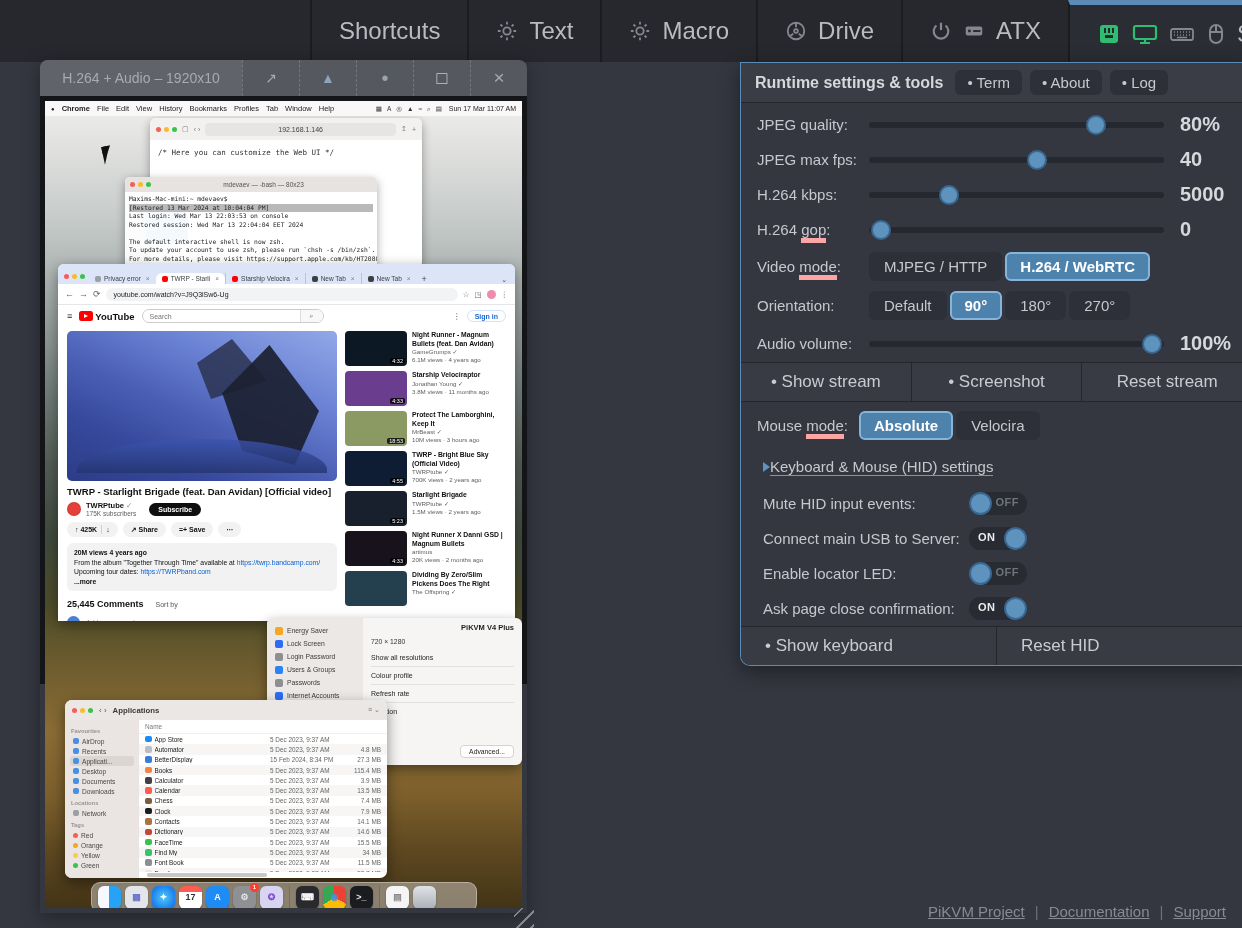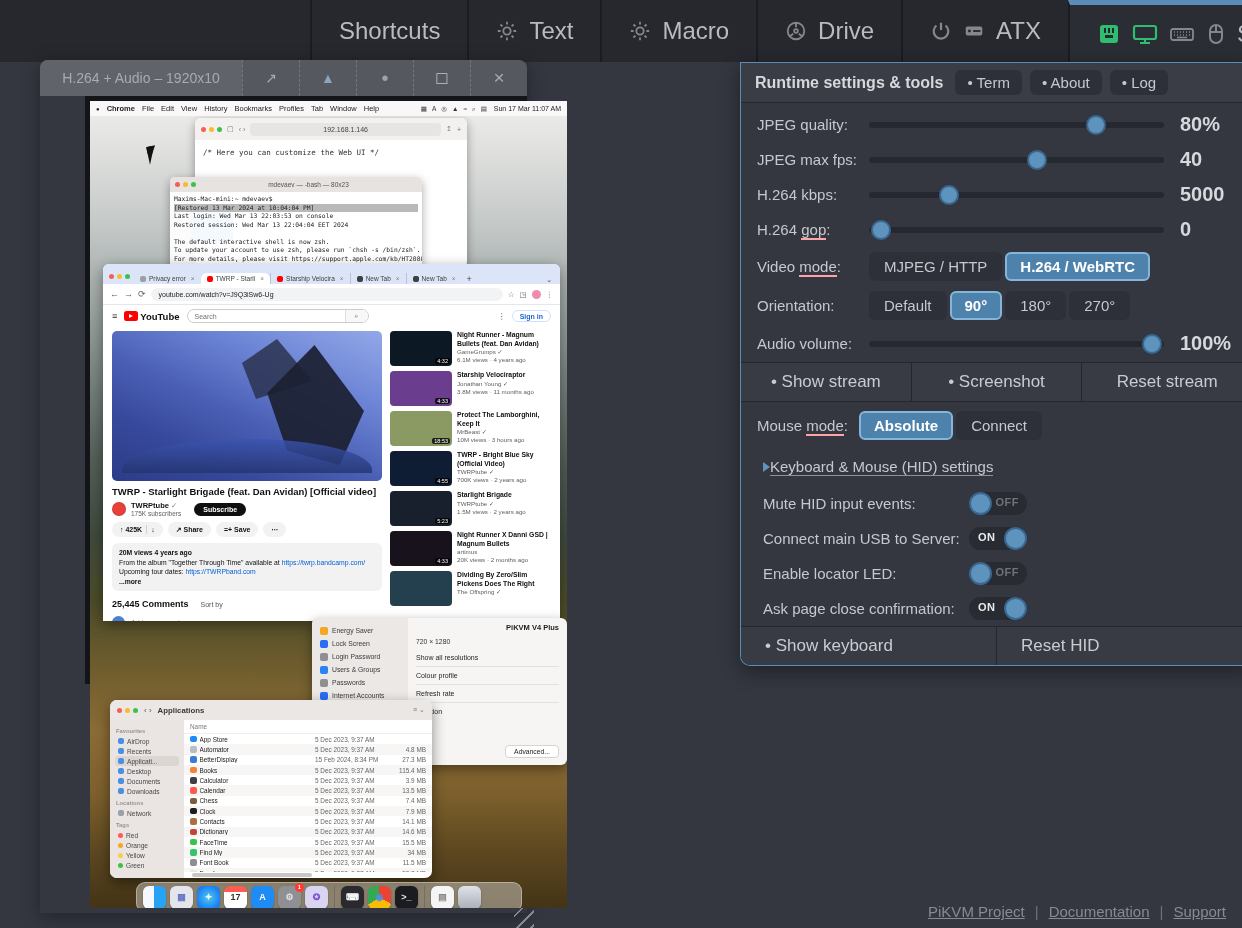--- a/index.html
+++ b/index.html
@@ -18,21 +18,21 @@
                    background:#2a2d33;padding-right:40px;}
   
   .stream-window{position:absolute;left:40px;top:60px;width:487px;height:853px;
                  border-radius:8px 8px 0 0;box-shadow:0 4px 18px rgba(0,0,0,.35);}
   .stream-titlebar{height:36px;background:#55585e;border-radius:8px 8px 0 0;display:flex;align-items:stretch;}
   .stream-title{background:#60646a;color:#d3d5d9;font-size:16px;line-height:36px;
                 padding:0 14px;border-radius:8px 0 0 0;white-space:nowrap;overflow:hidden;}
   .win-btn{width:56px;display:flex;align-items:center;justify-content:center;color:#a7aab2;
            font-size:14px;border-left:1px dashed #73767c;cursor:pointer;}
   .win-btn:first-of-type{border-left:none;flex:1;}
-  .stream-content{height:588px;background:#141518;padding:5px;box-sizing:border-box;margin-left:45px;}
+  .stream-content{height:588px;background:#141518;padding:5px;box-sizing:border-box;}
   .screen{position:relative;width:477px;height:807px;overflow:hidden;background:
      linear-gradient(180deg,#efefed 0%,#dddedc 7%,#c2c7c6 16%,#9aa3a1 26%,#717d78 36%,
        #525d56 45%,#3f4a3c 54%,#4c4c28 62%,#6e5c2e 70%,#8a6c35 78%,#7c5f2c 86%,#5d4720 93%,#433416 100%);}
   .resize-handle{position:absolute;left:514px;top:908px;width:20px;height:20px;
      background:repeating-linear-gradient(135deg,transparent 0 5px,#84878e 5px 7px,transparent 7px 10px);}
   
   .mac-menubar{position:absolute;top:0;left:0;right:0;height:15px;background:rgba(250,248,247,.93);
      display:flex;align-items:center;font-size:7.5px;color:#1d1d1f;padding:0 6px;gap:7px;z-index:10;}
   .mac-menubar .app{font-weight:bold;}
   .mac-menubar .mlist{display:flex;gap:7px;}
@@ -200,21 +200,21 @@
   
   .panel{position:absolute;left:740px;top:62px;width:512px;height:604px;box-sizing:border-box;
      background:var(--panel_bg,#343740);border:1px solid var(--panel_border,#5b8cb8);border-right:none;
      border-radius:0 0 0 10px;display:flex;flex-direction:column;box-shadow:0 6px 20px rgba(0,0,0,.4);}
   .phead{height:39px;background:#3a3d45;border-bottom:1px solid #24262c;display:flex;align-items:center;
      gap:8px;padding:0 14px;border-radius:0;}
   .phead .ptitle{font-size:16px;font-weight:bold;color:#d6d8dc;margin-right:4px;}
   .chip{background:#2d3038;border-radius:6px;color:#c6c8ce;font-size:15px;padding:4px 12px;cursor:pointer;}
   .prow{display:flex;align-items:center;padding:0 16px;height:35px;}
   .plabel{width:112px;flex:none;font-size:15px;color:#c6c8ce;white-space:nowrap;}
-  .plabel .lnk{border-bottom:2px solid #fca5a5;cursor:pointer;margin-top:12px;}
+  .plabel .lnk{border-bottom:5px solid #fca5a5;cursor:pointer;margin-top:12px;}
   .slider{flex:1;height:6px;background:#25282e;border-radius:3px;position:relative;margin-right:16px;cursor:pointer;}
   .knob{position:absolute;top:50%;transform:translate(-50%,-50%);width:20px;height:20px;border-radius:50%;
      background:var(--accent,#5d93bd);border:2px solid #3a678f;box-sizing:border-box;}
   .pvalue{width:56px;flex:none;font-size:20px;font-weight:bold;color:#d6d8dc;}
   .rgroup{display:flex;gap:3px;}
   .rbtn{background:#2d3038;border:2px solid #2d3038;border-radius:6px;color:#c6c8ce;font-size:15px;
      padding:4px 13px;cursor:pointer;white-space:nowrap;}
   .rbtn.sel{background:#4d82ad;border-color:#85b5da;color:#fff;font-weight:bold;}
   .strip{display:flex;height:38px;background:#383b43;border-top:1px solid #24262c;border-bottom:1px solid #24262c;}
   .strip .sbtn{flex:1;display:flex;align-items:center;justify-content:center;font-size:17px;color:#c9cbd1;
@@ -961,21 +961,21 @@
   <div class="strip">
     <span class="sbtn">• Show stream</span>
     <span class="sbtn">• Screenshot</span>
     <span class="sbtn">Reset stream</span>
   </div>
 
   <div class="prow mouse-row">
     <span class="plabel" style="width:102px;"><span>Mouse</span> <span class="lnk">mode</span><span>:</span></span>
     <span class="rgroup">
       <span class="rbtn sel">Absolute</span>
-      <span class="rbtn">Connect</span>
+      <span class="rbtn">Velocira</span>
     </span>
   </div>
 
   <div class="hid-link-row">
     <span class="tri"></span>
     <span class="hid-link">Keyboard &amp; Mouse (HID) settings</span>
   </div>
 
   <div class="trow">
     <span class="tlabel">Mute HID input events:</span>

